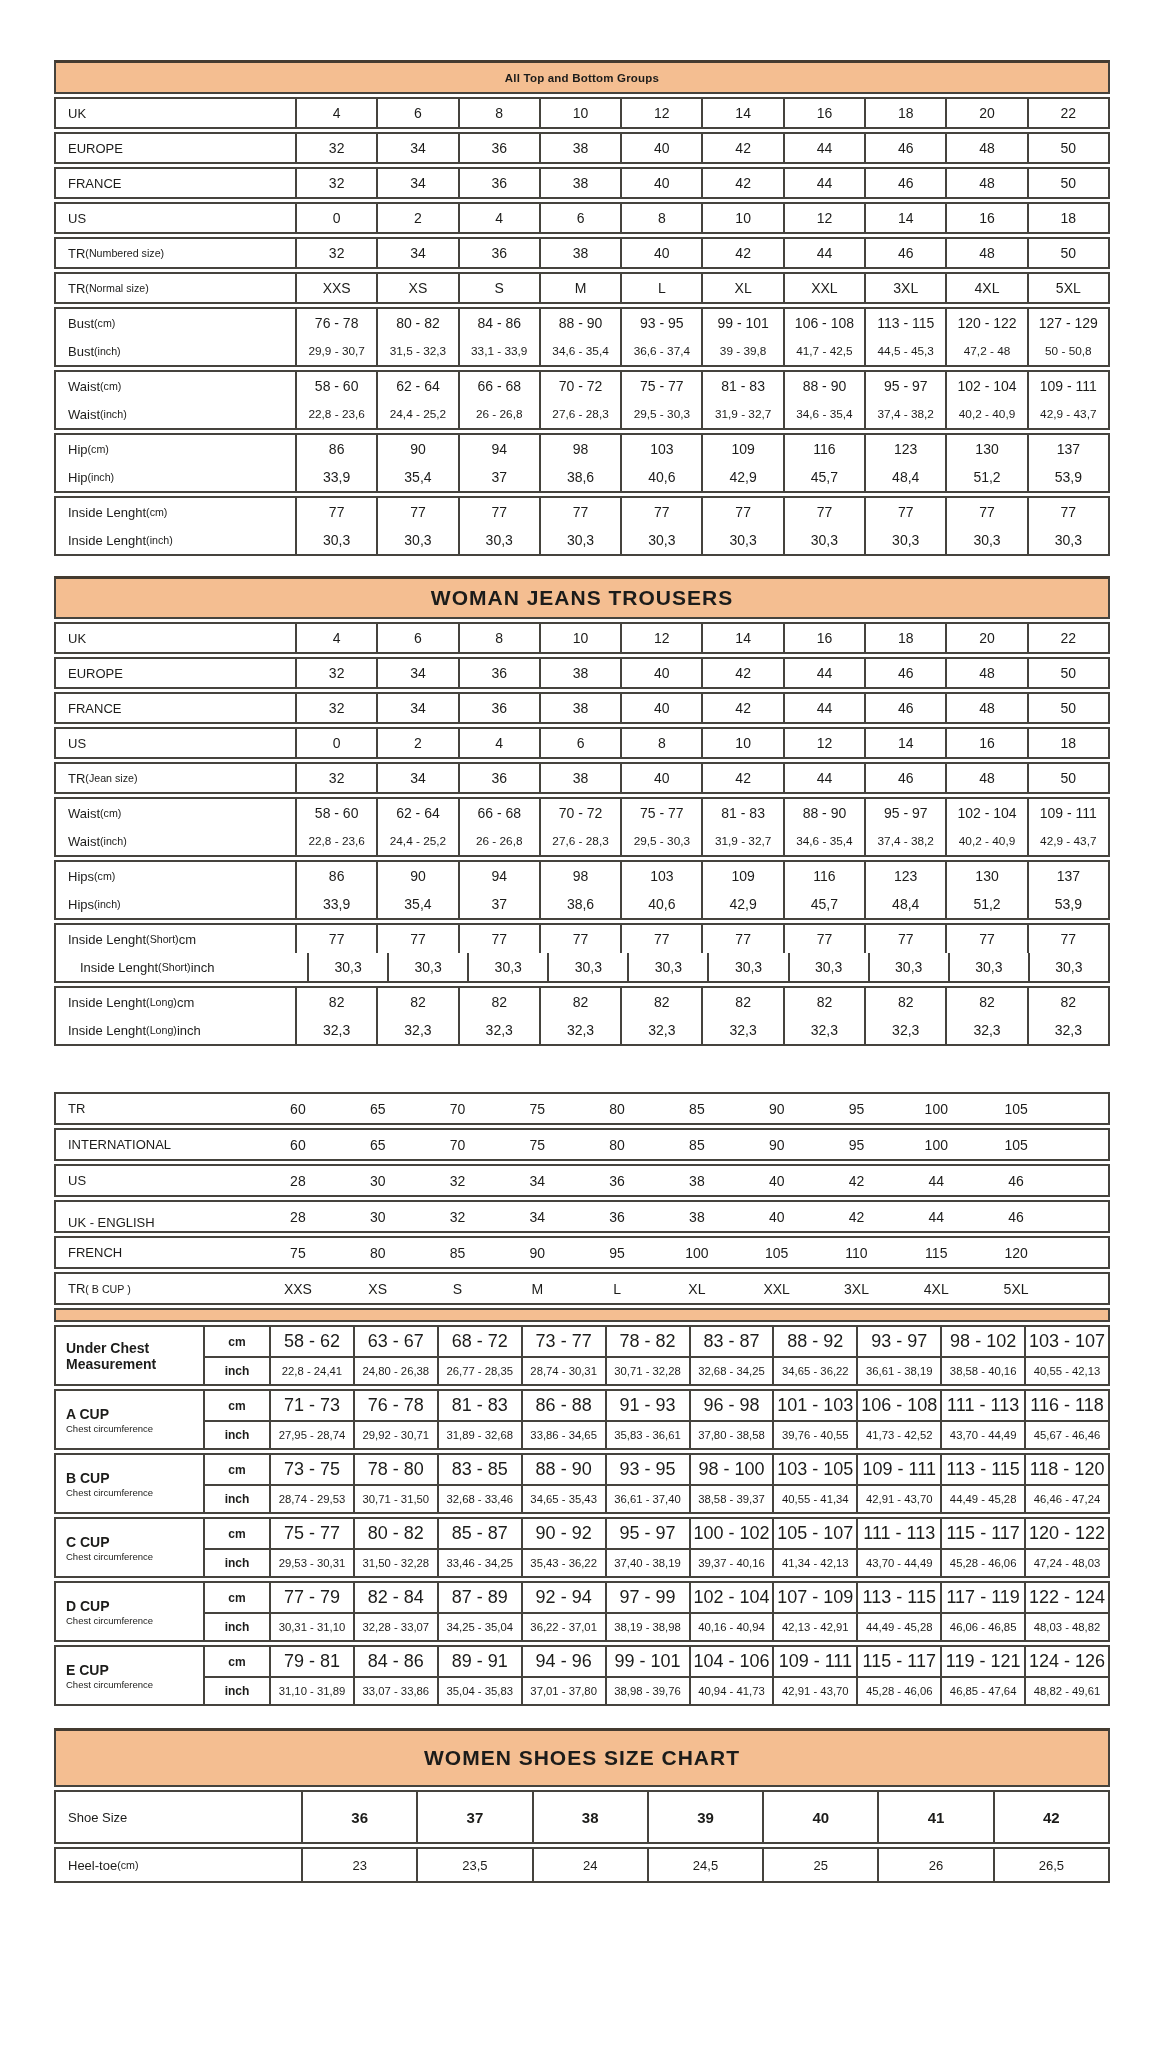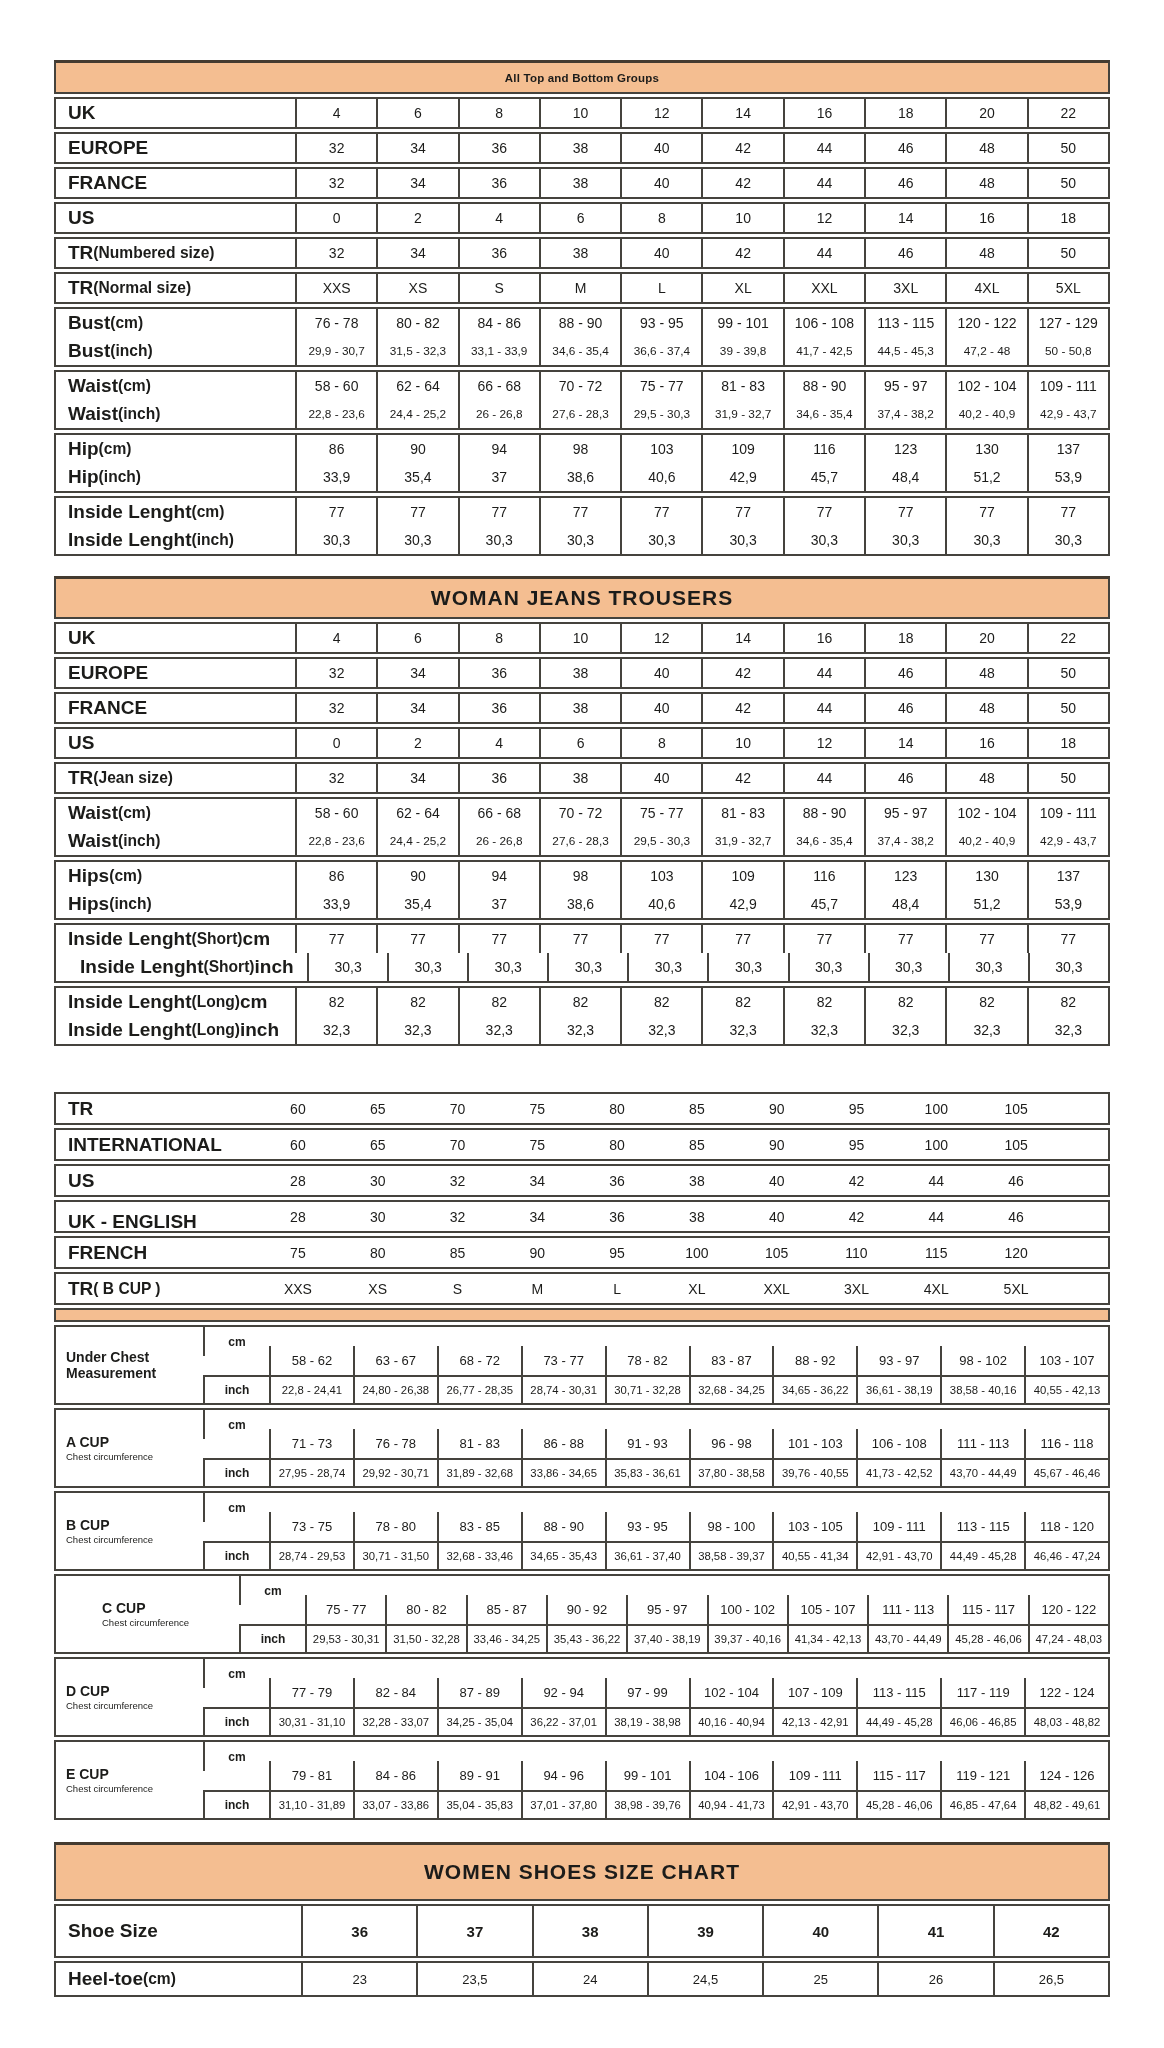--- a/index.html
+++ b/index.html
@@ -28,21 +28,21 @@
     text-align:center;padding:7px 0 8px;
   }
   .hdr .title{font-weight:bold;font-size:21px;letter-spacing:1px;line-height:1.1;}
   .hdr .subtitle{font-weight:bold;font-size:11.5px;margin-top:2px;letter-spacing:.2px;}
 
   .box{border:2px solid var(--line);margin-top:3px;background:#fff;}
   .vrow{display:flex;align-items:stretch;height:28px;}
   .sec-bra-sizes .vrow{height:29px;}
   .label{
     flex:none;display:flex;align-items:center;
-    padding-left:12px;font-weight:bold;font-size:19px;white-space:nowrap;border-radius:6px;
+    padding-left:12px;font-weight:normal;font-size:13px;white-space:nowrap;border-radius:6px;
   }
   .paren{font-size:.82em;}
   .cell{
     flex:1;display:flex;align-items:center;justify-content:center;
     font-size:14px;text-align:center;border-left:2px solid var(--line);
     padding:0 1px;white-space:nowrap;
   }
   .nolines .cell{border-left:none;}
   .vrow.small .cell{font-size:11.8px;}
   .spacer{flex:none;}
@@ -65,21 +65,21 @@
   }
   .cup-label .main{font-weight:bold;font-size:14px;line-height:1.15;white-space:normal;}
   .cup-label .sub{font-size:9.5px;margin-top:1px;}
   .cup-unit,.cup-cell{
     display:flex;align-items:center;justify-content:center;
     border-left:2px solid var(--line);white-space:nowrap;
   }
   .cup-unit{font-weight:bold;font-size:12px;}
   .r-cm{height:29px;}
   .r-in{height:26px;border-top:2px solid var(--line);}
-  .cup-cell.r-cm{font-size:13px;margin-top:19px;}
+  .cup-cell.r-cm{font-size:18px;}
   .cup-cell.r-in{font-size:11.3px;}
 </style>
 </head>
 <body>
 
 <div id="doc">
     <div class="section sec-woman-sizes" id="sec-woman-sizes">
       <div class="hdr">
         <div class="subtitle">All Top and Bottom Groups</div>
       </div>
@@ -656,21 +656,21 @@
         <div class="cup-cell r-in">30,71 - 31,50</div>
         <div class="cup-cell r-in">32,68 - 33,46</div>
         <div class="cup-cell r-in">34,65 - 35,43</div>
         <div class="cup-cell r-in">36,61 - 37,40</div>
         <div class="cup-cell r-in">38,58 - 39,37</div>
         <div class="cup-cell r-in">40,55 - 41,34</div>
         <div class="cup-cell r-in">42,91 - 43,70</div>
         <div class="cup-cell r-in">44,49 - 45,28</div>
         <div class="cup-cell r-in">46,46 - 47,24</div>
       </div>
-      <div class="cupbox" style="grid-template-columns: 147px 66px repeat(10, 1fr); padding-left: 36px;">
+      <div class="cupbox" style="grid-template-columns: 147px 66px repeat(10, 1fr);">
         <div class="cup-label">
           <div class="main">C CUP</div>
           <div class="sub">Chest circumference</div>
         </div>
         <div class="cup-unit r-cm">cm</div>
         <div class="cup-cell r-cm">75 - 77</div>
         <div class="cup-cell r-cm">80 - 82</div>
         <div class="cup-cell r-cm">85 - 87</div>
         <div class="cup-cell r-cm">90 - 92</div>
         <div class="cup-cell r-cm">95 - 97</div>

